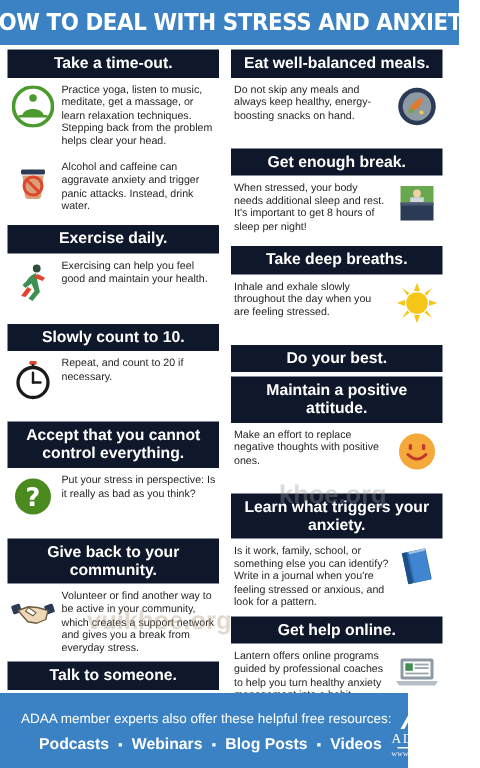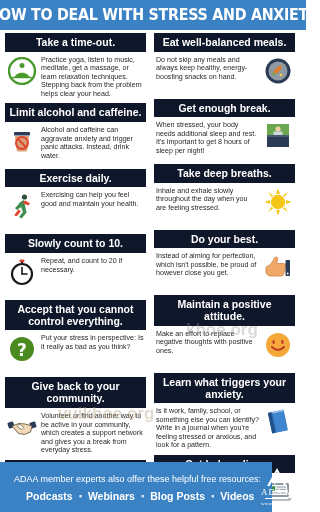--- a/index.html
+++ b/index.html
@@ -180,21 +180,20 @@
             <circle cx="14" cy="8.4" r="2.5" fill="#4a9a2e"></circle>
             <path d="M6.5 20.5 C8 14 20 14 21.5 20.5 Z" fill="#4a9a2e"></path>
             <path d="M5 20.5 h18" stroke="#4a9a2e" stroke-width="1.6" stroke-linecap="round"></path>
           </svg>
         </div>
         <div class="tip-text">Practice yoga, listen to music, meditate, get a massage, or learn relaxation techniques. Stepping back from the problem helps clear your head.</div>
       </div>
     </div>
 
     <div class="tip">
-      <div class="tip-header">Limit alcohol and caffeine.</div>
       <div class="tip-body icon-left">
         <div class="tip-icon">
           <svg width="28" height="28" viewBox="0 0 28 28">
             <rect x="6" y="5" width="16" height="3.4" rx="1" fill="#2b3a55"></rect>
             <path d="M7 9 h14 l-1.6 14 a2 2 0 0 1 -2 1.6 h-6.8 a2 2 0 0 1 -2 -1.6 Z" fill="#d9a178"></path>
             <circle cx="14" cy="16" r="6" fill="none" stroke="#e0452f" stroke-width="2"></circle>
             <line x1="9.8" y1="11.8" x2="18.2" y2="20.2" stroke="#e0452f" stroke-width="2"></line>
           </svg>
         </div>
         <div class="tip-text">Alcohol and caffeine can aggravate anxiety and trigger panic attacks. Instead, drink water.</div>
@@ -330,30 +329,20 @@
               <polygon points="24,24 19,20.5 20.5,19"></polygon>
             </g>
           </svg>
         </div>
         <div class="tip-text">Inhale and exhale slowly throughout the day when you are feeling stressed.</div>
       </div>
     </div>
 
     <div class="tip">
       <div class="tip-header">Do your best.</div>
-      <div class="tip-body icon-right">
-        <div class="tip-icon">
-          <svg width="30" height="26" viewBox="0 0 30 26">
-            <path d="M3 13 c3 -1 5 -3 7 -6 c1 -2 1.5 -4 3 -4 c1.6 0 2 1.6 1.6 3 l-1 3.4 h7 c1.6 0 2.6 1.2 2.2 2.6 l-2.2 8 c-0.4 1.4 -1.4 2 -2.8 2 H8 c-2.6 0 -5 -1.6 -5 -4 Z" fill="#f0a868" stroke="#d08040" stroke-width="0.8"></path>
-            <rect x="22.5" y="6" width="4.5" height="16" rx="0.8" fill="#2b3a55"></rect>
-            <circle cx="24.7" cy="19.5" r="0.9" fill="#ffffff"></circle>
-          </svg>
-        </div>
-        <div class="tip-text">Instead of aiming for perfection, which isn't possible, be proud of however close you get.</div>
-      </div>
     </div>
 
     <div class="tip">
       <div class="tip-header">Maintain a positive attitude.</div>
       <div class="tip-body icon-right">
         <div class="tip-icon">
           <svg width="26" height="26" viewBox="0 0 26 26">
             <circle cx="13" cy="13" r="12" fill="#f4a93a"></circle>
             <rect x="7.5" y="8" width="2.2" height="4" rx="1" fill="#c0392b"></rect>
             <rect x="16.3" y="8" width="2.2" height="4" rx="1" fill="#c0392b"></rect>

